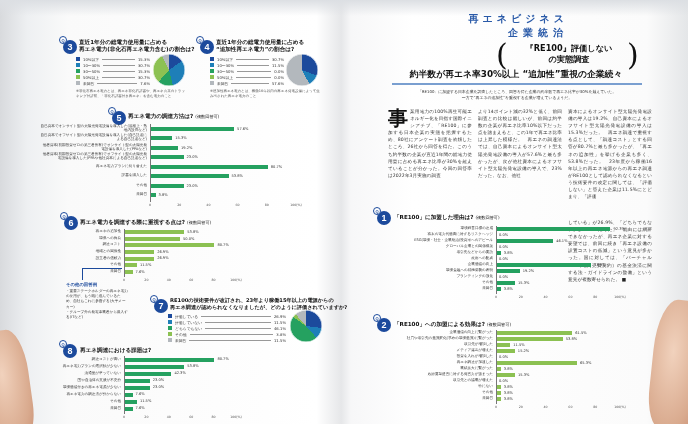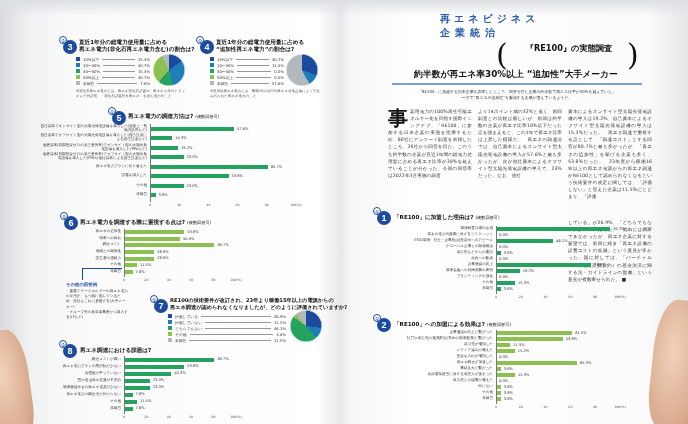--- a/index.html
+++ b/index.html
@@ -21,39 +21,40 @@
 .axis{position:absolute;top:0;bottom:6px;width:1px;background:#777}
 .ticks{position:absolute;bottom:0;height:5px;font-size:3.2px;color:#555}
 .ticks span{position:absolute;transform:translateX(-50%)}
 .legend{position:absolute;font-size:3.8px;color:#333}
 .legend .li{display:flex;align-items:center;height:6px;white-space:nowrap}
 .legend .sw{width:4px;height:4px;margin-right:3px}
 .legend .ln{flex:1;border-bottom:0.5px solid #999;margin:0 3px;height:0}
 .pie{position:absolute;border-radius:50%}
 .note{position:absolute;font-size:3.5px;line-height:5px;color:#555}
 .col{position:absolute;font-size:4.6px;line-height:7.1px;color:#333;text-align:justify;letter-spacing:0.1px}
-.heading-kicker{position:absolute;font-family:"DejaVu Serif",serif;font-weight:bold;color:#2a5aa8;letter-spacing:4px;text-align:left}
+.heading-kicker{position:absolute;font-family:"DejaVu Serif",serif;font-weight:bold;color:#2a5aa8;letter-spacing:4px;text-align:right}
 .paren{position:absolute;font-family:"DejaVu Serif",serif;font-size:30px;color:#111;line-height:30px}
 </style>
 </head>
 <body>
 
 <div class="spread"></div>
 <div class="top-shade"></div>
 
 <div class="heading-kicker" style="left:440px;top:12px;width:128px;font-size:10px;">再エネビジネス</div>
 <div class="heading-kicker" style="left:440px;top:26px;width:128px;font-size:10px;letter-spacing:5px;">企業統治</div>
 
 <div class="paren" style="left:496px;top:40px;">(</div>
 <div style="position:absolute;left:514px;top:43px;width:110px;text-align:center;font-size:8.2px;font-weight:bold;line-height:11px;color:#111">
-  <div>『RE100』の実態調査</div>
+  <div>『RE100』評価しない</div>
+  <div>の実態調査</div>
 </div>
 <div class="paren" style="left:627px;top:40px;">)</div>
 
-<div style="position:absolute;left:380px;top:69px;width:272px;text-align:center;font-size:8.8px;font-weight:bold;color:#111;white-space:nowrap">約半数が再エネ率30%以上 “追加性”大手メーカー</div>
+<div style="position:absolute;left:380px;top:69px;width:272px;text-align:center;font-size:8.8px;font-weight:bold;color:#111;white-space:nowrap">約半数が再エネ率30%以上 “追加性”重視の企業続々</div>
 <div style="position:absolute;left:392px;top:83px;width:250px;height:1.5px;background:#7a9fd0"></div>
 <div style="position:absolute;left:390px;top:89px;width:254px;text-align:center;font-size:3.9px;line-height:6px;color:#333">
   <div>「RE100」に加盟する日本企業を調査したところ、回答を得た企業の約半数で再エネ比率が30%を越えていた。</div>
   <div>一方で“再エネの追加性”を重視する企業が増えているようだ。</div>
 </div>
 
 <div style="position:absolute;left:388px;top:107px;font-size:20px;font-weight:bold;color:#111;line-height:22px;font-family:'DejaVu Serif',serif">事</div>
 <div class="col" style="left:388px;top:108px;width:84px;height:82px;text-indent:0;">
   <span style="float:left;width:22px;height:21px"></span><span>業用電力の100%再生可能エネルギー化を目指す国際イニシアチブ、「RE100」に参加する日本企業の実態を把握するため、80社にアンケート調査を依頼したところ、26社から回答を得た。このうち約半数の企業が直近1年間の総電力使用量に占める再エネ比率が30%を超えていることが分かった。今回の回答率は2022年3月実施の調査</span>
 </div>

